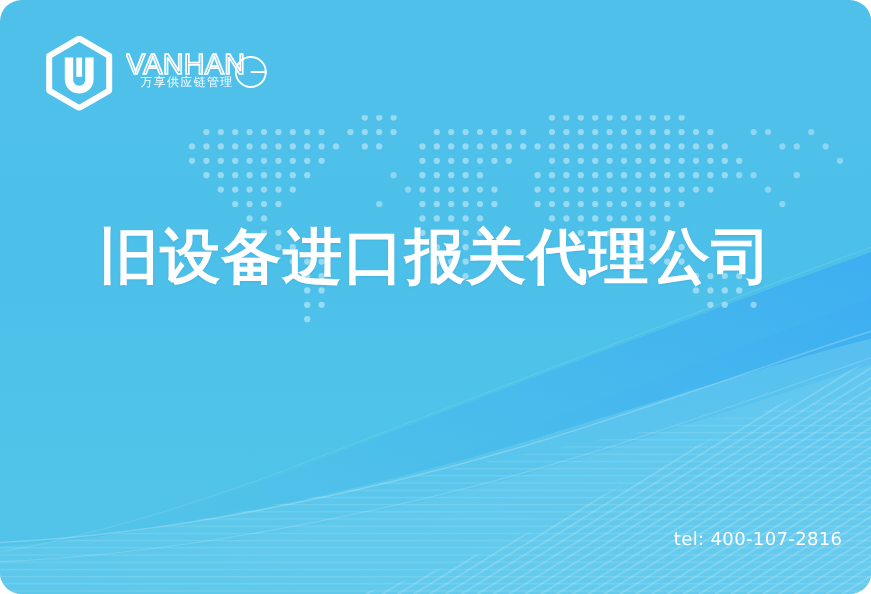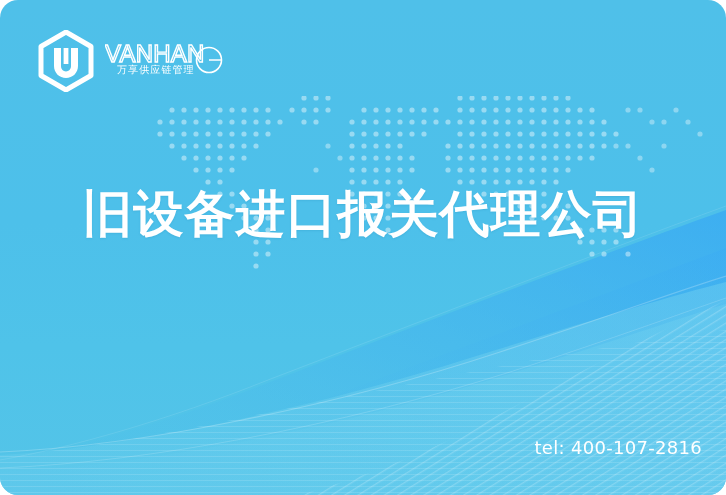--- a/index.html
+++ b/index.html
@@ -100,21 +100,21 @@
     white-space: nowrap;
   }
 
   
   #phone {
     position: absolute;
     right: 24px;
     bottom: 37px;
     color: #ffffff;
     font-family: "DejaVu Sans", "Liberation Sans", sans-serif;
-    font-size: 18px;
+    font-size: 15px;
     letter-spacing: 0.3px;
     white-space: nowrap;
   }
 </style>
 </head>
 <body>
 
 <div id="banner">
 
   <svg id="waves" viewBox="0 0 726 495" preserveAspectRatio="none" aria-hidden="true">

